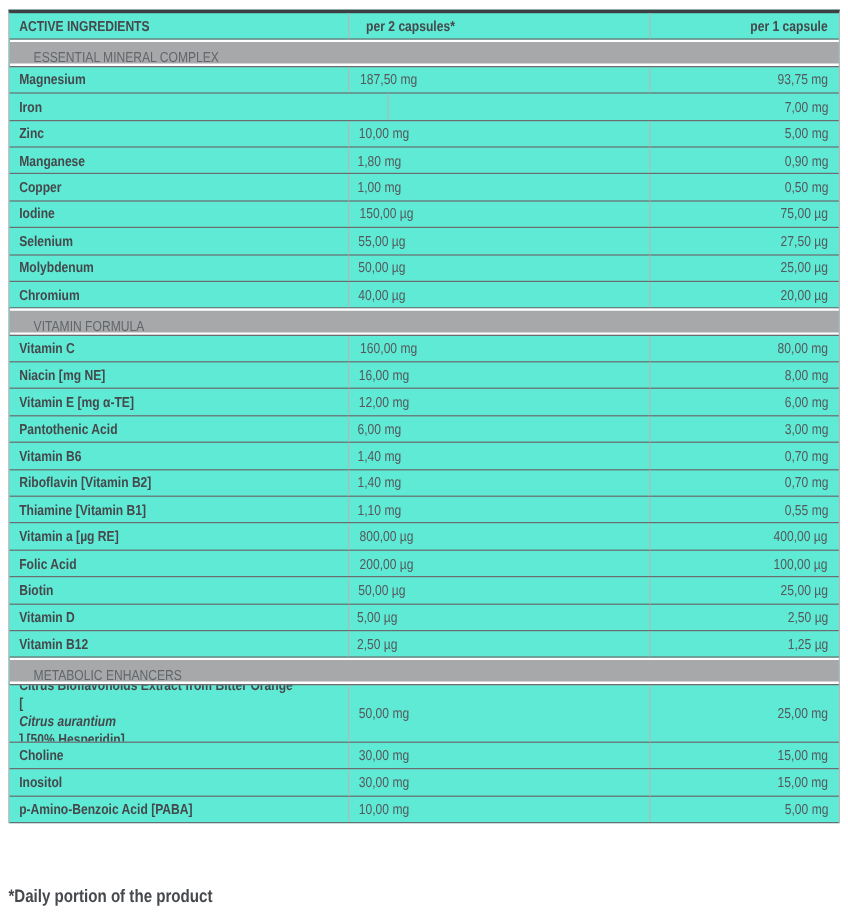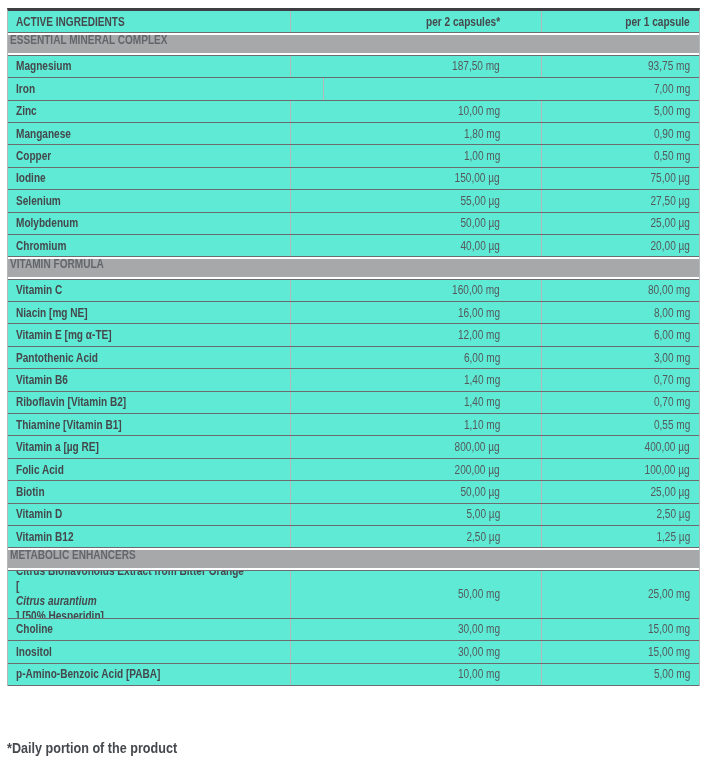--- a/index.html
+++ b/index.html
@@ -34,37 +34,37 @@
   .row.tall { height: 48px; }
   .cell { display: flex; align-items: center; overflow: hidden; }
   .c1 {
     width: 282px; padding-left: 8px;
     font-weight: bold; color: var(--text-dark);
     flex-direction: column; align-items: flex-start; justify-content: center;
   }
   .c2 {
     width: 218px; padding-right: 8px;
     border-left: 1px solid var(--border-col);
-    justify-content: flex-end;
+    justify-content: flex-start;
     font-weight: normal; color: var(--text-value);
   }
   .c3 {
     flex: 1; padding-right: 9px;
     border-left: 1px solid var(--border-col);
     justify-content: flex-end;
     font-weight: normal; color: var(--text-value); margin-left: 33px;
   }
   .hdr .c2, .hdr .c3 { font-weight: bold; color: var(--text-dark); }
   .band {
-    display: flex; align-items: flex-start;
-    height: 22.4px; padding-left: 2px;
+    display: flex; align-items: flex-end;
+    height: 22.4px; padding-left: 20px;
     background: var(--band-bg);
     border-bottom: 1px solid var(--border-row);
     box-shadow: inset 0 2px 0 #ffffff, inset 0 -2px 0 #ffffff;
-    font-weight: bold; color: var(--band-text);
+    font-weight: normal; color: var(--band-text);
   }
   .txt {
     display: inline-block; white-space: nowrap;
     transform: scaleX(0.84); transform-origin: 0 50%;
   }
   .c2 .txt, .c3 .txt { transform-origin: 100% 50%; }
   .line {
     white-space: nowrap; line-height: 15px;
     transform: scaleX(0.84); transform-origin: 0 50%;
   }

